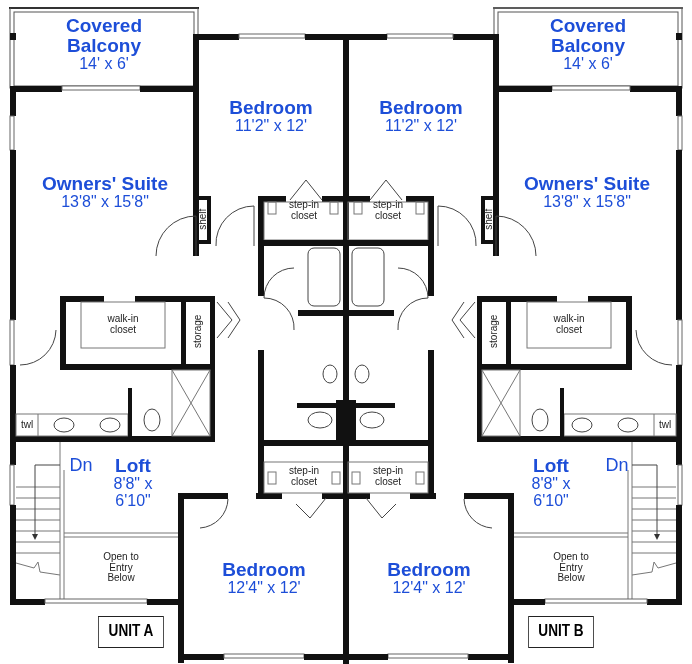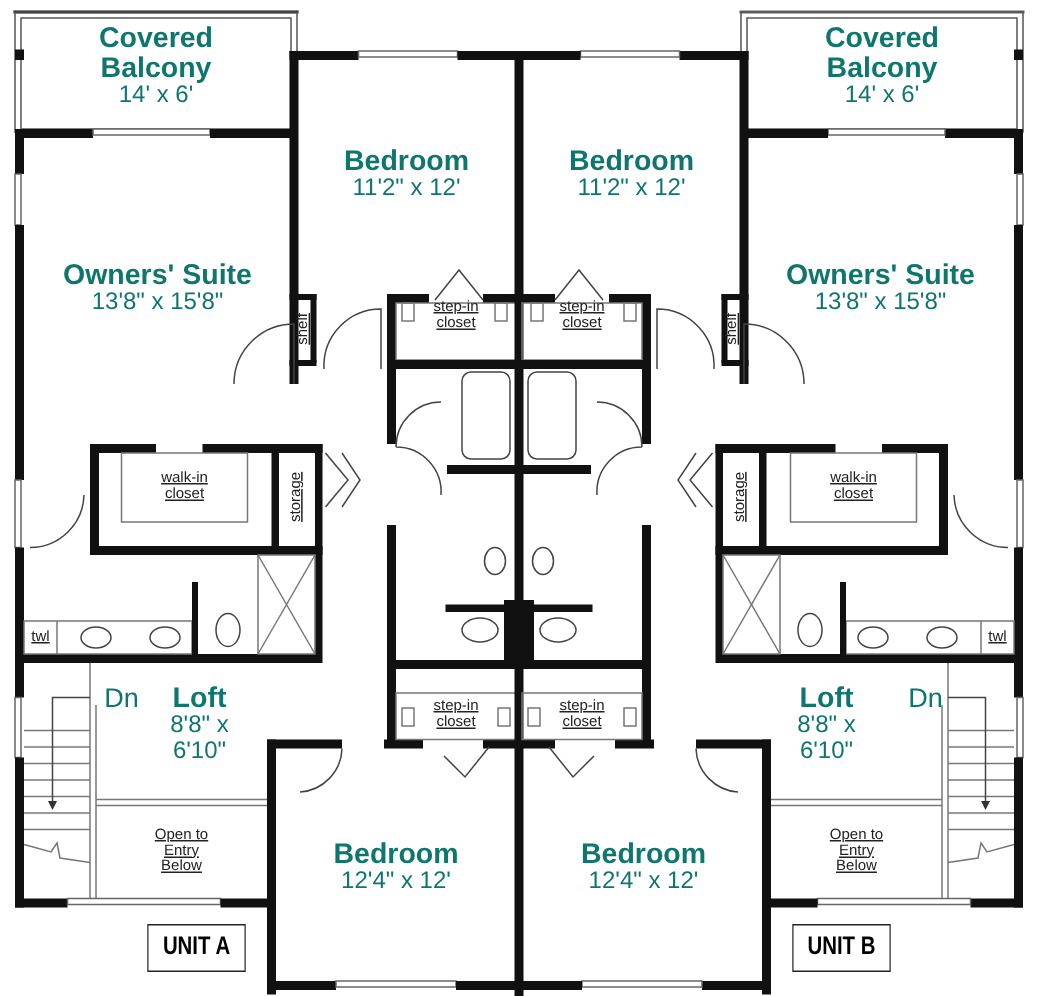--- a/index.html
+++ b/index.html
@@ -4,24 +4,24 @@
 <style>
   html, body { margin: 0; padding: 0; background: #ffffff; }
   body { width: 692px; height: 664px; overflow: hidden; font-family: "Liberation Sans", sans-serif; }
   #plan { position: absolute; left: 0; top: 0; width: 692px; height: 664px; }
   .wall { fill: #111111; }
   .thin { stroke: #555555; stroke-width: 1; fill: none; }
   .thin2 { stroke: #777777; stroke-width: 1; fill: none; }
   .win { fill: #ffffff; stroke: #666666; stroke-width: 1; }
   .fix { fill: #ffffff; stroke: #444444; stroke-width: 1; }
   .door { fill: none; stroke: #444444; stroke-width: 1; }
-  .label { position: absolute; text-align: center; color: #0f766e; line-height: 1.05; }
+  .label { position: absolute; text-align: center; color: #1d4ed8; line-height: 1.05; }
   .lg-title { font-weight: bold; font-size: 19px; }
   .lg-dim { font-size: 16px; }
-  .sm { font-size: 10px; color: #222; text-decoration: underline; }
+  .sm { font-size: 10px; color: #222; }
   .rot { transform: rotate(-90deg); transform-origin: center center; }
   .unit-box { position: absolute; border: 1.5px solid #222; background: #fff;
               font-family: "Liberation Sans", sans-serif; font-weight: bold; font-size: 17px;
               text-align: center; line-height: 28px; letter-spacing: 0px; transform: scaleX(0.8); }
 </style>
 </head>
 <body>
 
 <svg id="plan" viewBox="0 0 692 664" xmlns="http://www.w3.org/2000/svg">
 

